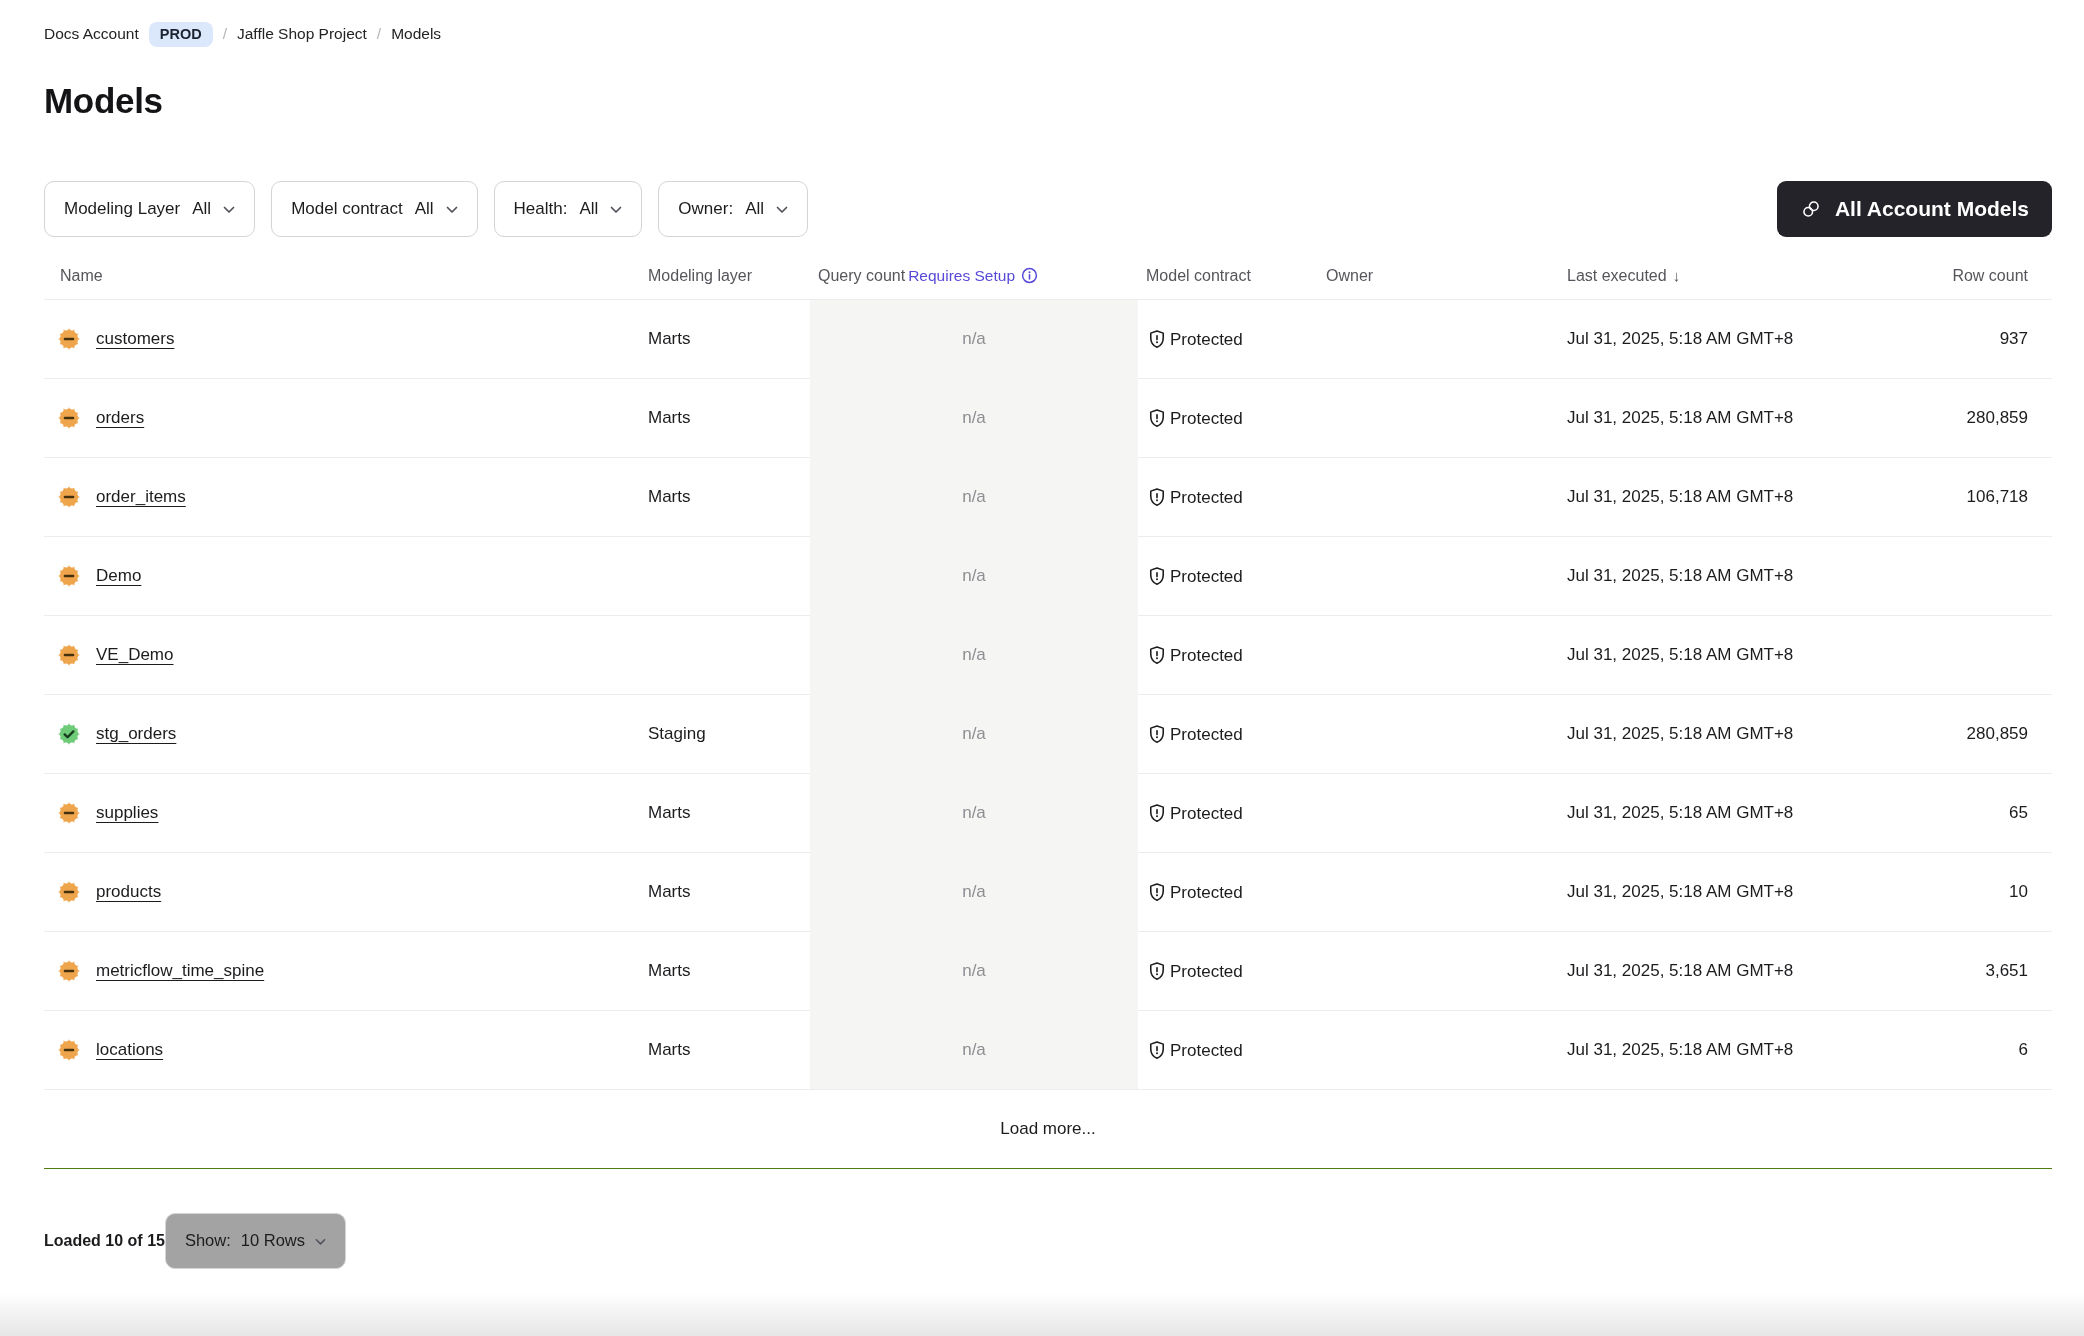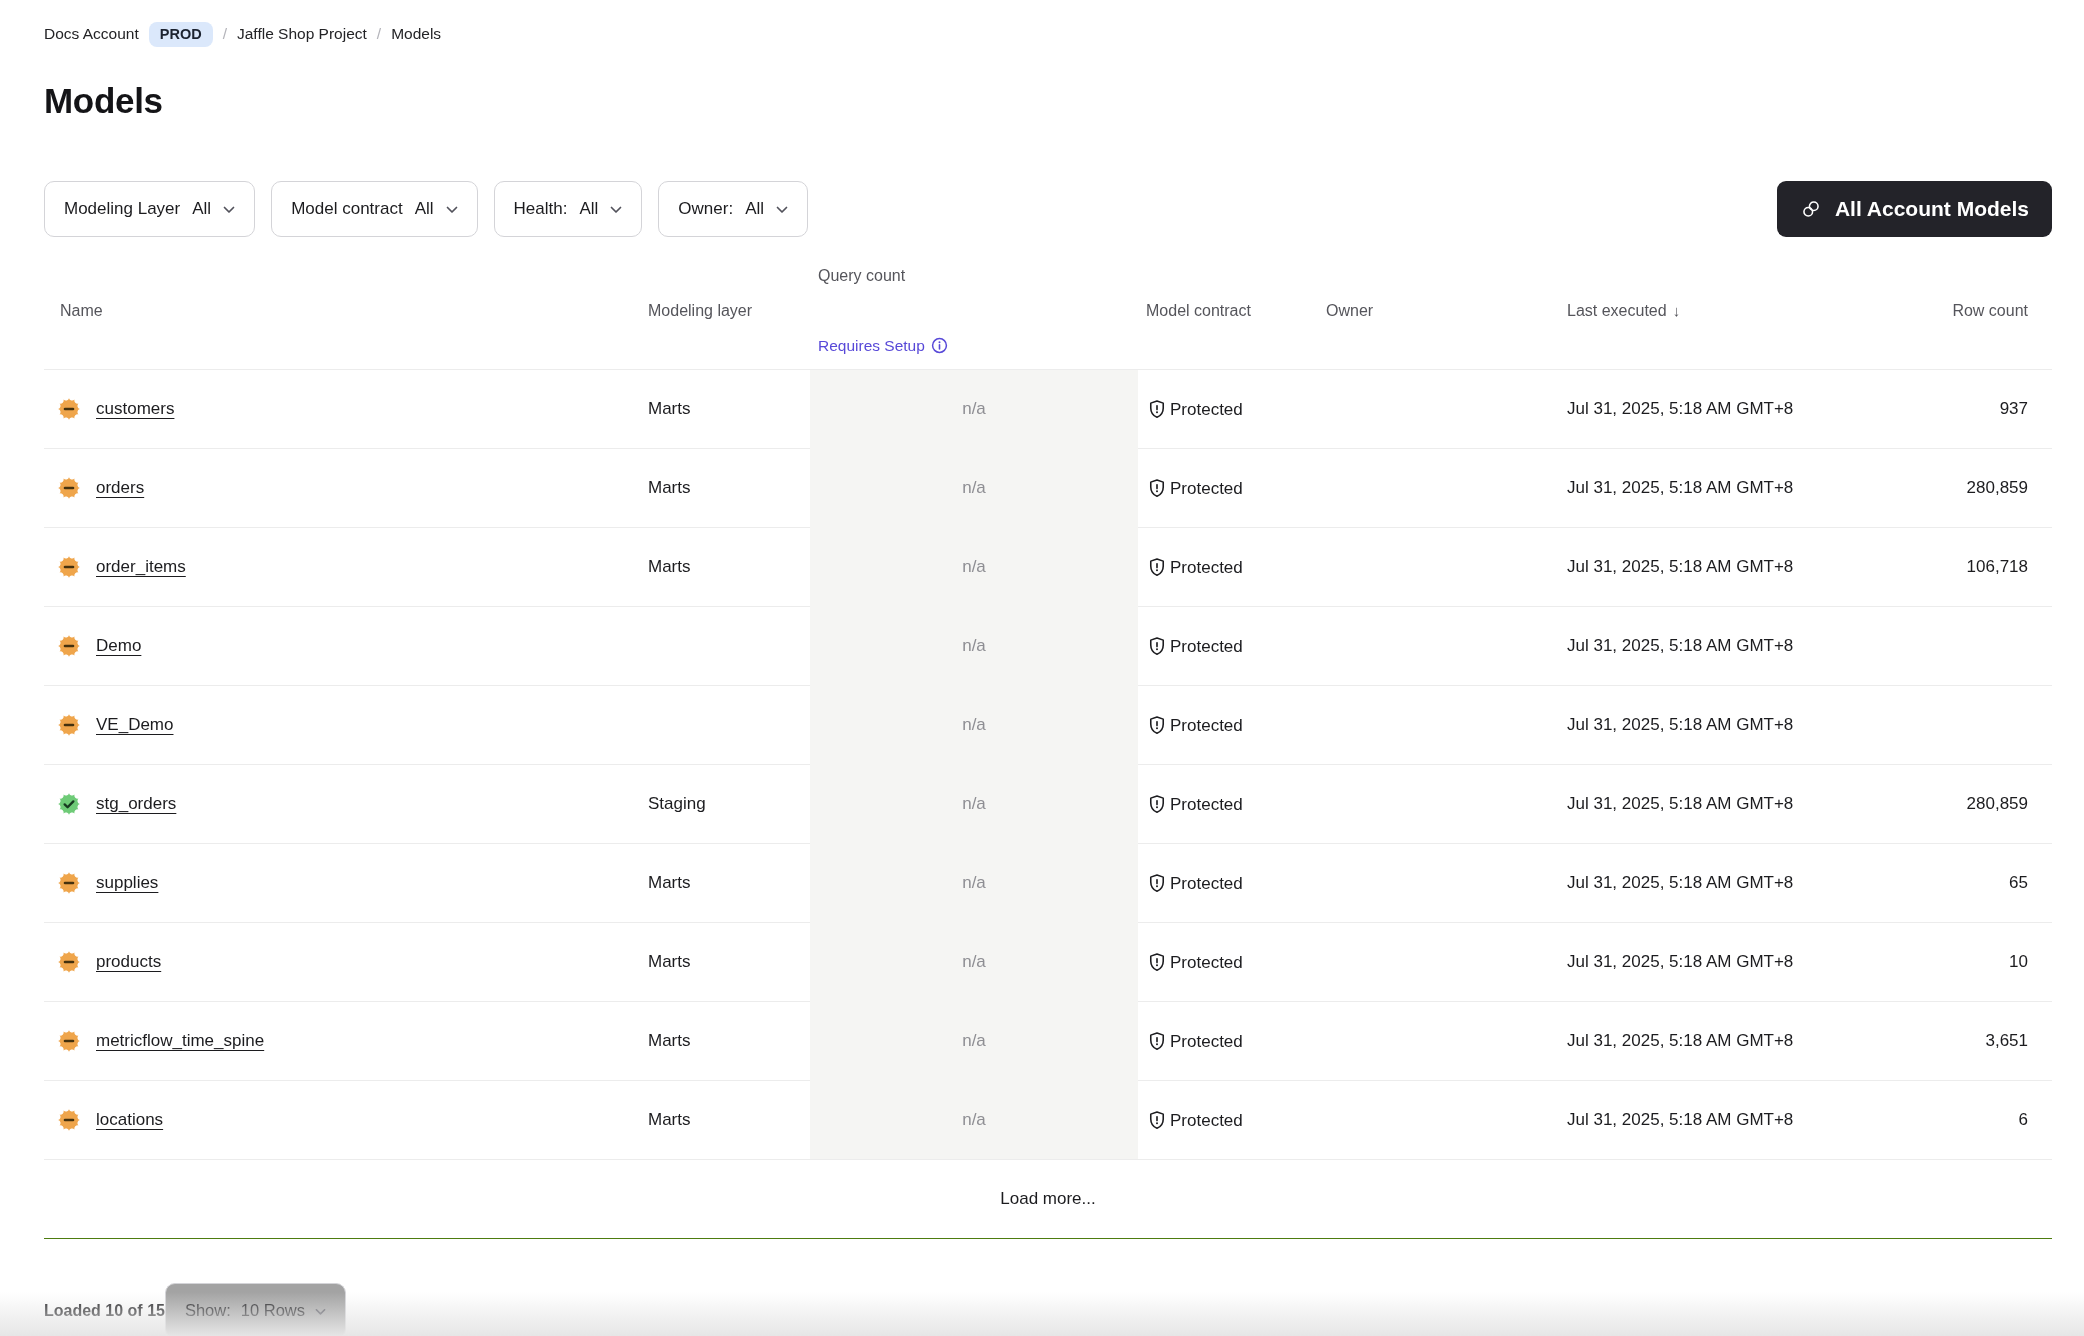--- a/index.html
+++ b/index.html
@@ -39,22 +39,22 @@
 
   
   table.models{width:100%;border-collapse:separate;border-spacing:0;table-layout:fixed;margin-top:18px;}
   col.c-name{width:596px;} col.c-layer{width:170px;} col.c-query{width:328px;}
   col.c-contract{width:180px;} col.c-owner{width:232px;} col.c-exec{width:354px;} col.c-count{width:148px;}
   th{font-weight:400;font-size:16px;color:#55555b;text-align:left;vertical-align:middle;
      padding:12px 8px 14px 8px;border-bottom:1px solid #ececec;}
   th.h-name{padding-left:16px;}
   th.h-count{text-align:right;padding-right:24px;}
   th.h-exec{padding-left:17px;}
-  .query-head{display:flex;flex-direction:column;gap:12px;}
-  .setup-link{display:flex;gap:6px;color:#5849d8;font-size:15.5px;font-weight:500;cursor:pointer;margin-top:40px;}
+  .query-head{display:flex;flex-direction:row;gap:3px;}
+  .setup-link{display:flex;gap:6px;color:#5849d8;font-size:15.5px;font-weight:500;cursor:pointer;}
   .sort-arrow{color:#55555b;font-size:15px;margin-left:6px;}
 
   td{height:78px;border-bottom:1px solid #ececec;font-size:17px;color:#1c1c1f;vertical-align:middle;padding:0 8px;}
   td.cell-query{background:#f5f5f3;border-bottom:none;text-align:center;color:#8e8e93;}
   tr:last-child td.cell-query{border-bottom:1px solid #ececec;}
   .name-wrap{display:flex;align-items:center;gap:14px;padding-left:4px;}
   a.model-link{color:#1c1c1f;text-decoration:underline;text-underline-offset:4px;text-decoration-thickness:1.2px;cursor:pointer;}
   .contract-wrap{display:flex;align-items:flex-end;gap:2px;}
   td.cell-exec{padding-left:17px;}
   td.cell-count{text-align:right;padding-right:24px;}

